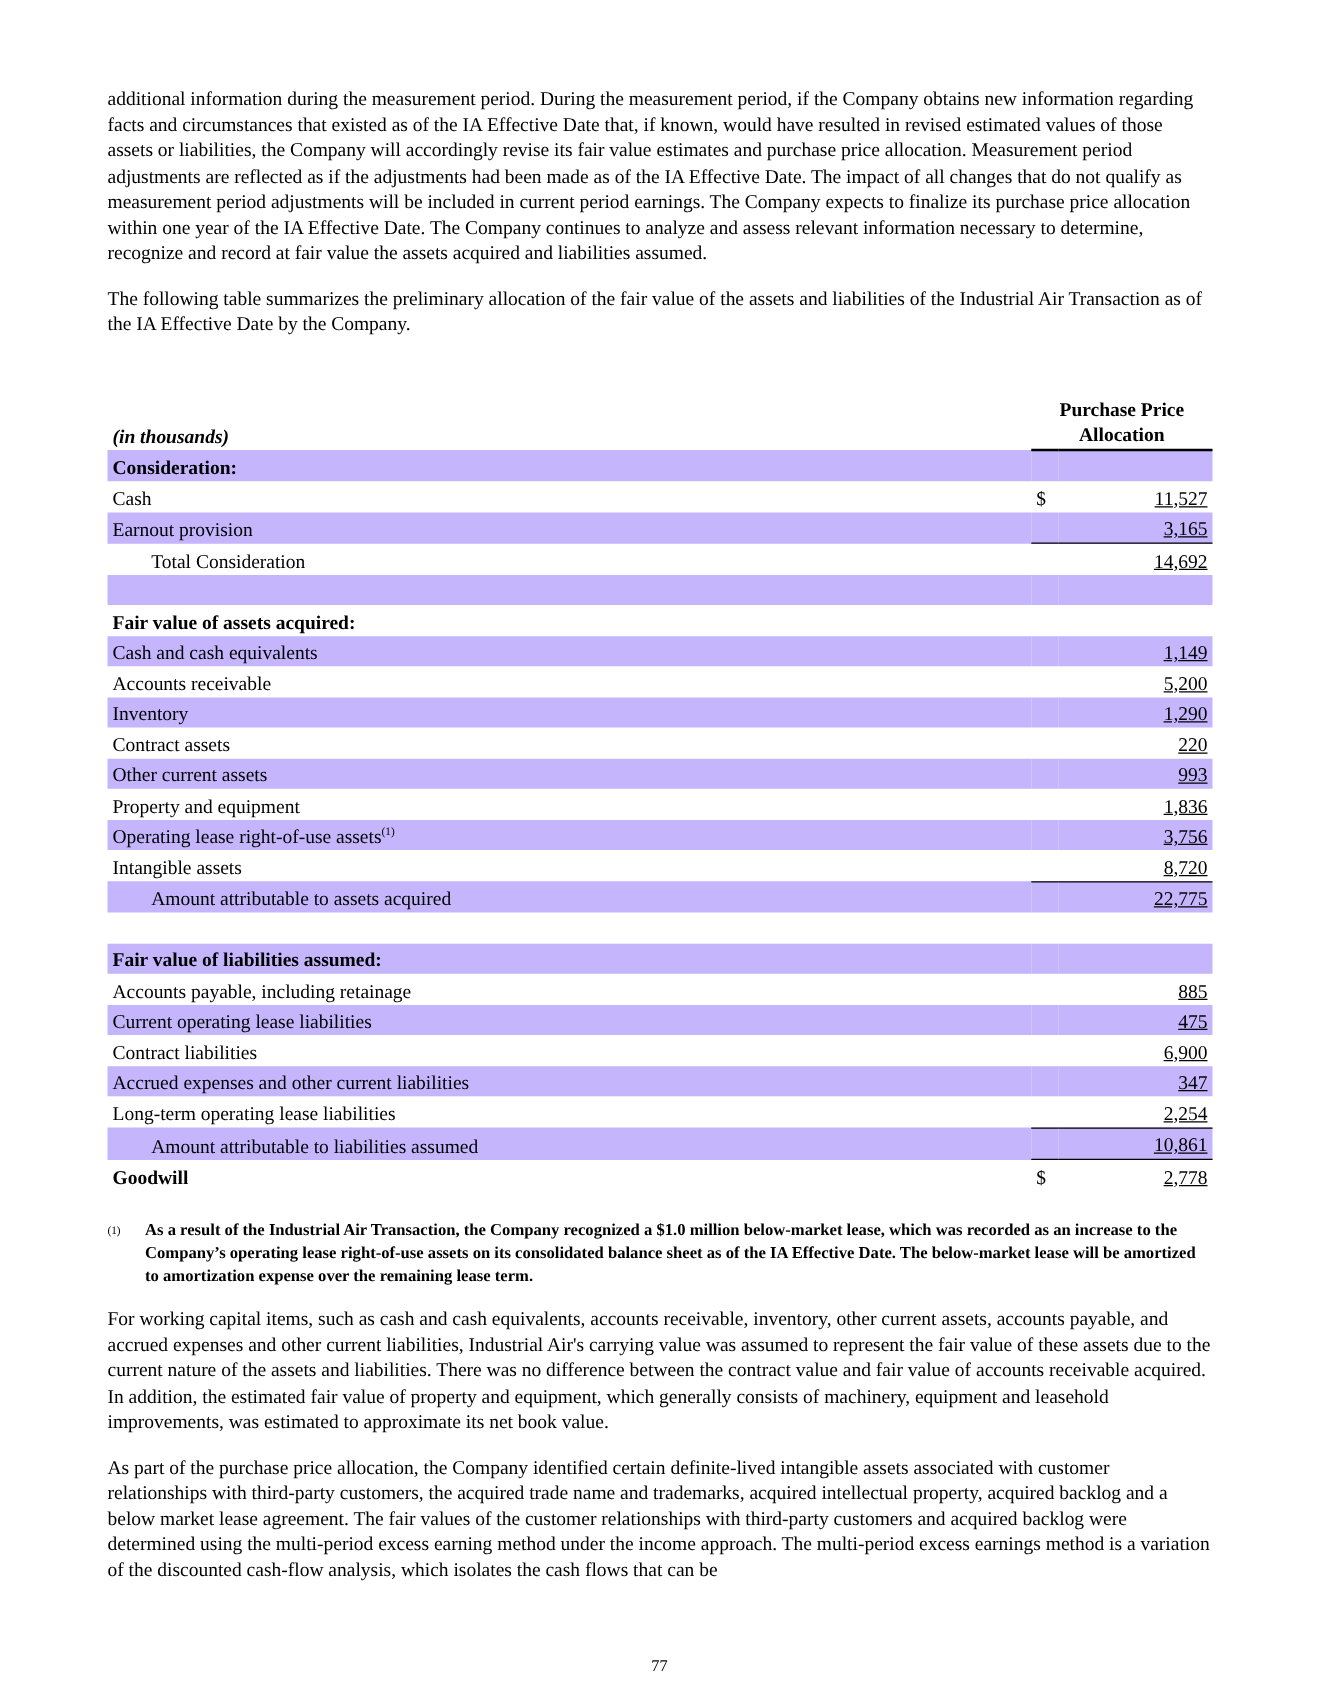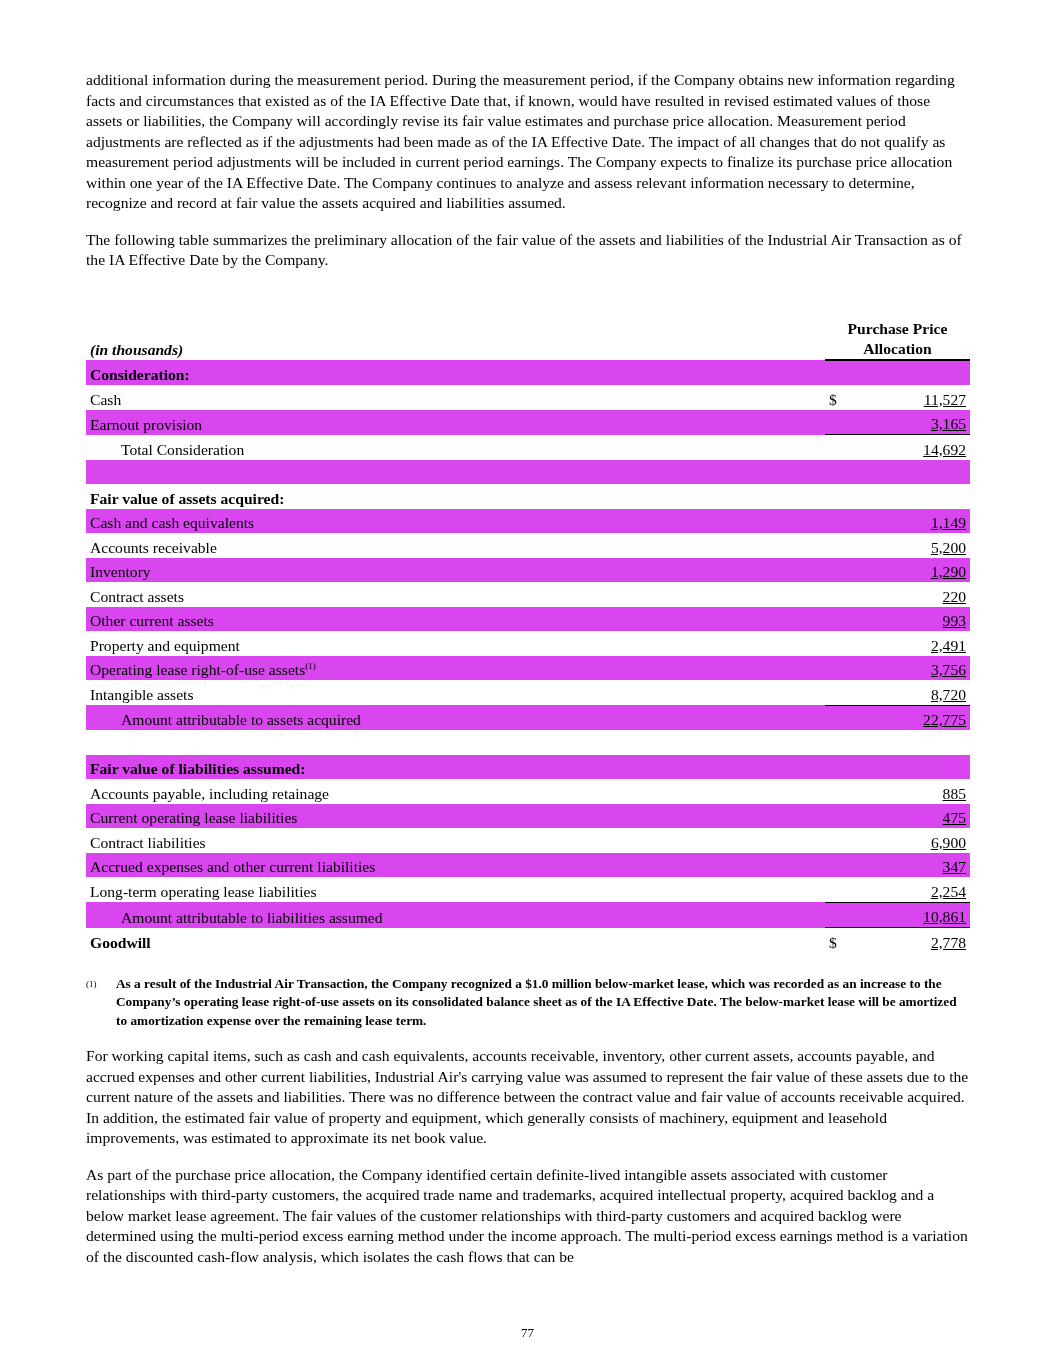--- a/index.html
+++ b/index.html
@@ -8,21 +8,21 @@
       font-family: "Liberation Serif", "DejaVu Serif", serif;
       color: #000; font-size: 15.6px;
     }
     .page { position: absolute; left: 86px; top: 70px; width: 884px; }
     p.body { margin: 0 0 16px 0; line-height: 20.5px; }
     table.ppa {
       width: 884px; border-collapse: collapse; margin-top: 48px;
       font-size: 15.6px;
     }
     table.ppa td { padding: 0 4px; height: 24.5px; line-height: 20px; vertical-align: bottom; }
-    tr.shade td.c { background: #d946ef; }
+    tr.shade td.c { background: #c4b5fd; }
     td.lbl { width: 726px; }
     td.dol { width: 14px; text-align: left; padding: 0; }
     td.val { width: 118px; text-align: right; padding-right: 6px; text-decoration: underline; }
     .bold { font-weight: bold; }
     .ind { padding-left: 35px !important; }
     .hdr-ital { font-style: italic; font-weight: bold; }
     .hdr-col { font-weight: bold; text-align: center; border-bottom: 2px solid #000; line-height: 17px; }
     .topline { border-top: 1.5px solid #000; }
     sup { font-size: 9px; vertical-align: super; line-height: 0; }
     .foot { display: flex; font-size: 13.3px; line-height: 18.5px; margin-top: 22px; margin-bottom: 16px; }
@@ -99,21 +99,21 @@
           <td class="c val">220</td>
     </tr>
     <tr class="shade">
       <td class="c lbl">Other current assets</td>
       <td class="c dol"></td>
           <td class="c val">993</td>
     </tr>
     <tr>
       <td class="c lbl">Property and equipment</td>
       <td class="c dol"></td>
-          <td class="c val">2,491</td>
+          <td class="c val">1,836</td>
     </tr>
     <tr class="shade">
       <td class="c lbl"><span>Operating lease right-of-use assets</span><sup>(1)</sup></td>
       <td class="c dol"></td>
           <td class="c val">3,756</td>
     </tr>
     <tr>
       <td class="c lbl">Intangible assets</td>
       <td class="c dol"></td>
           <td class="c val">8,720</td>

